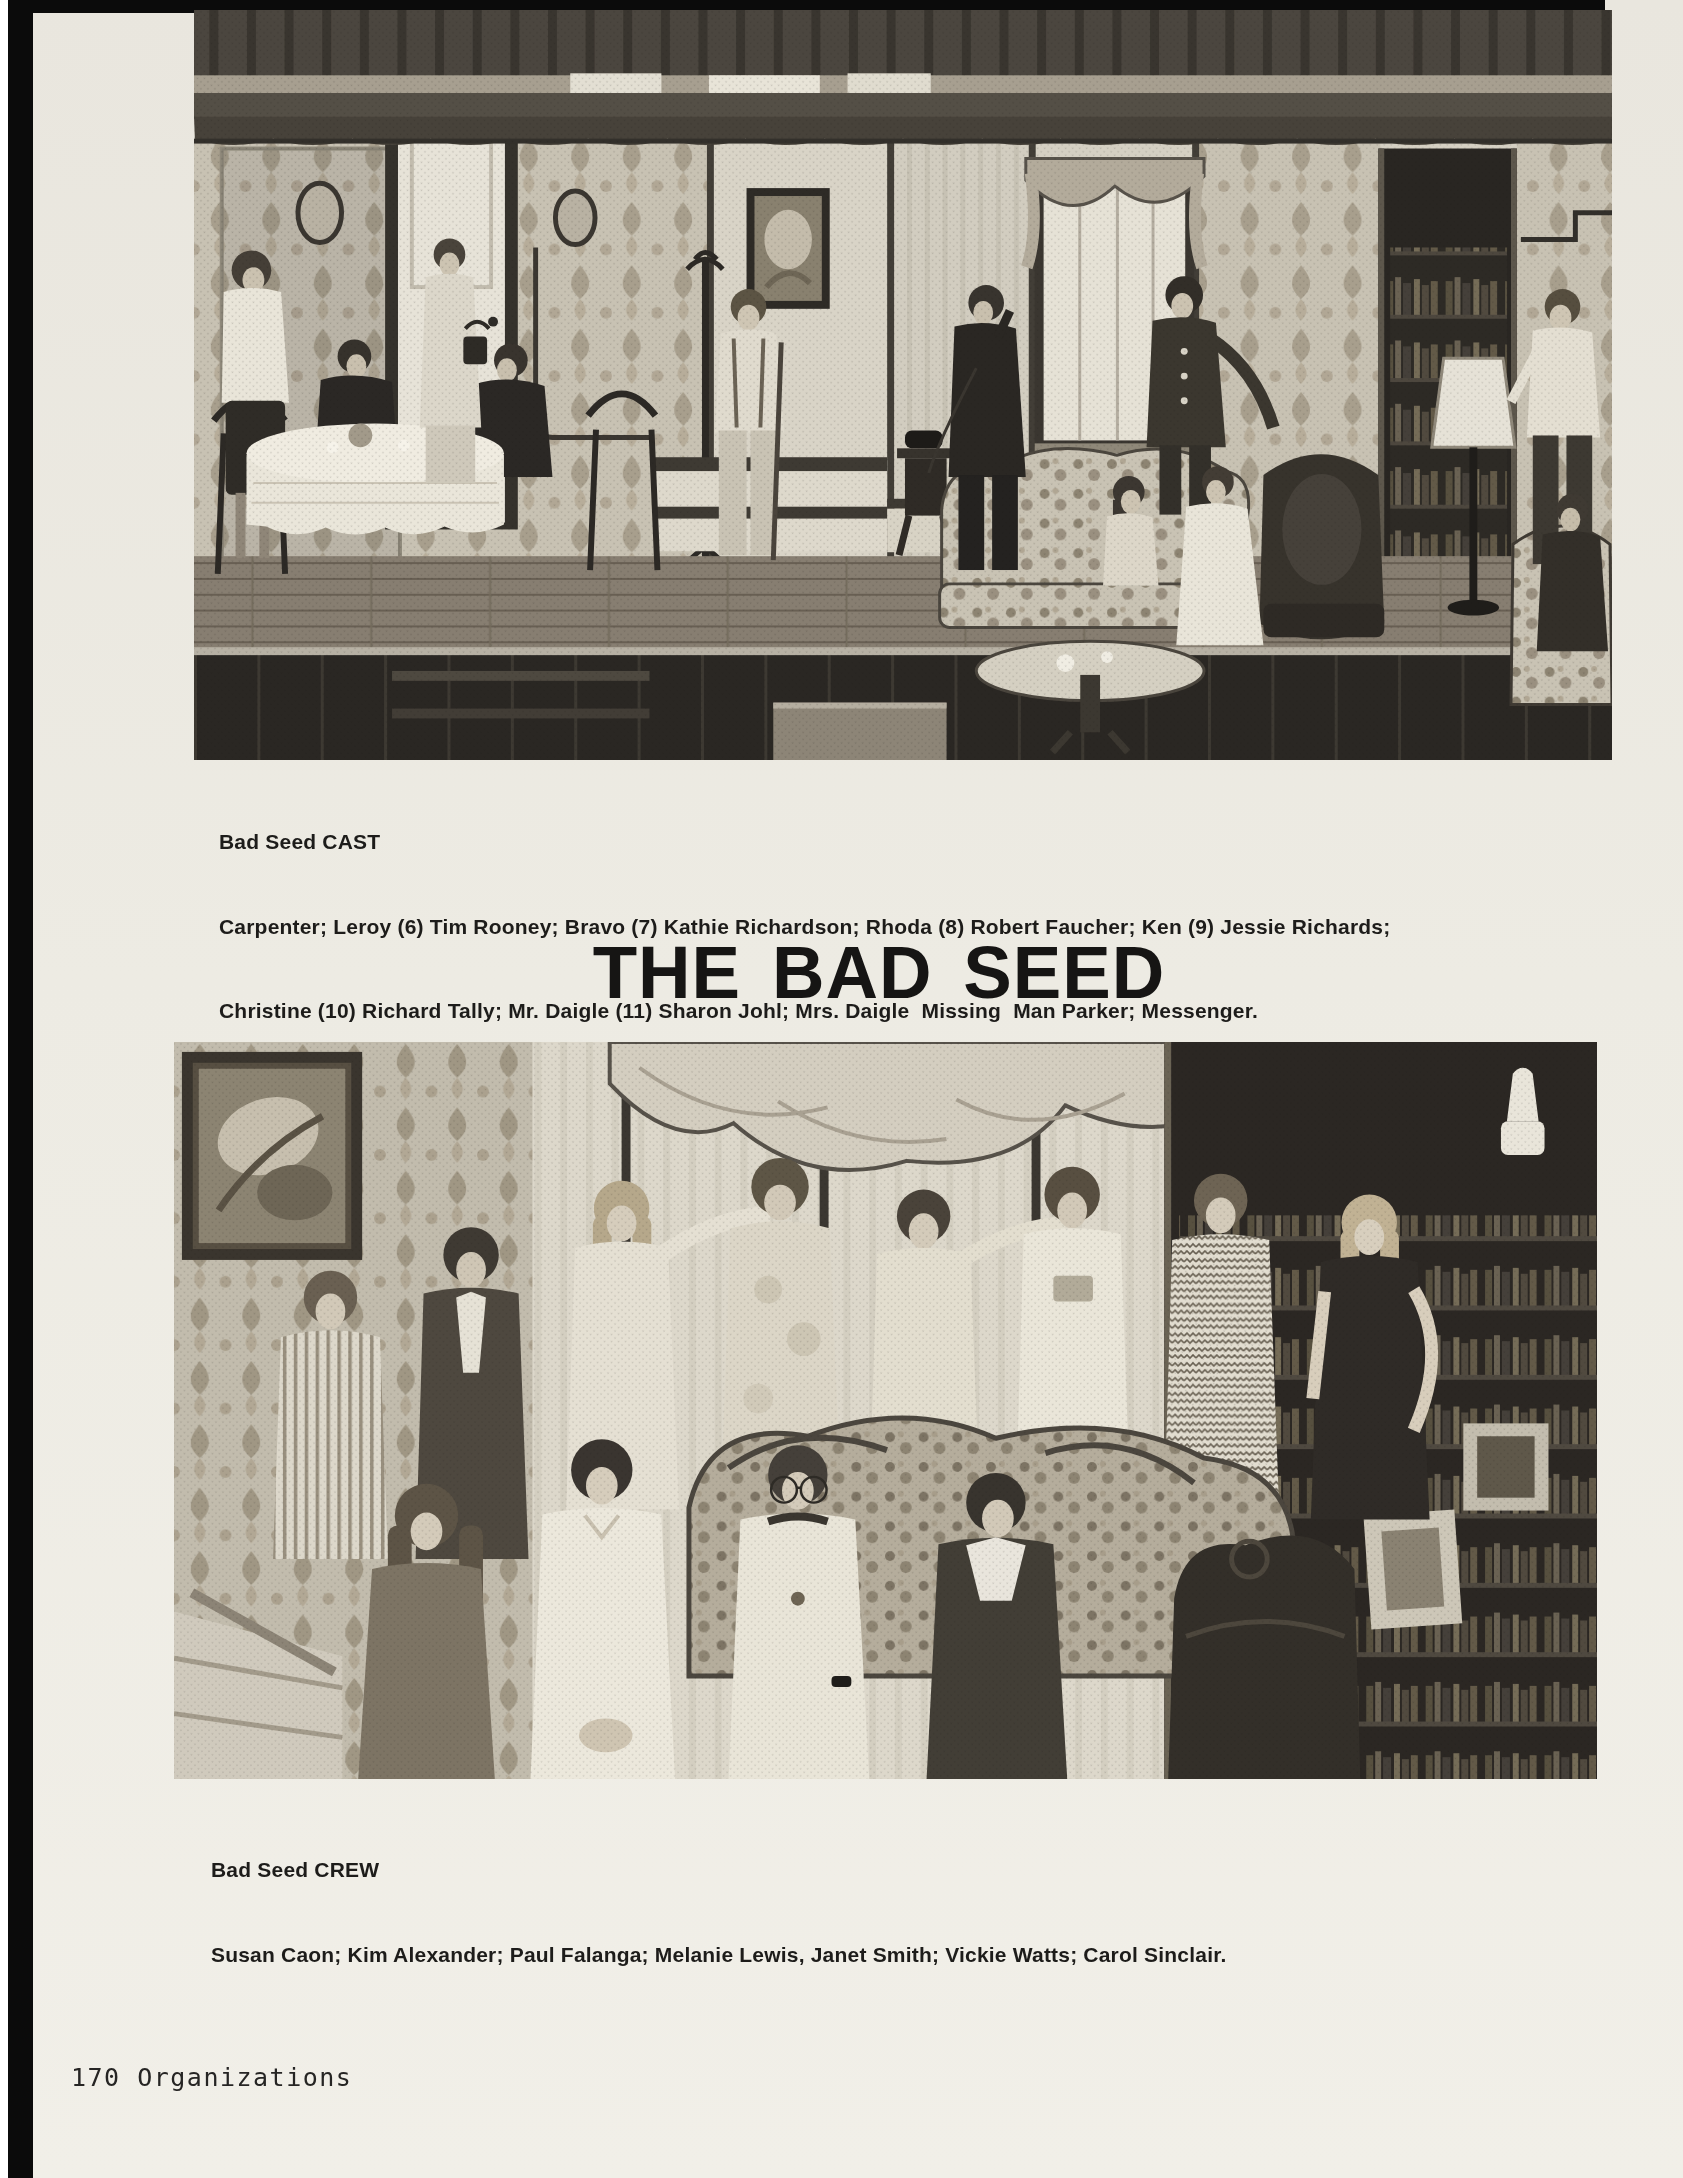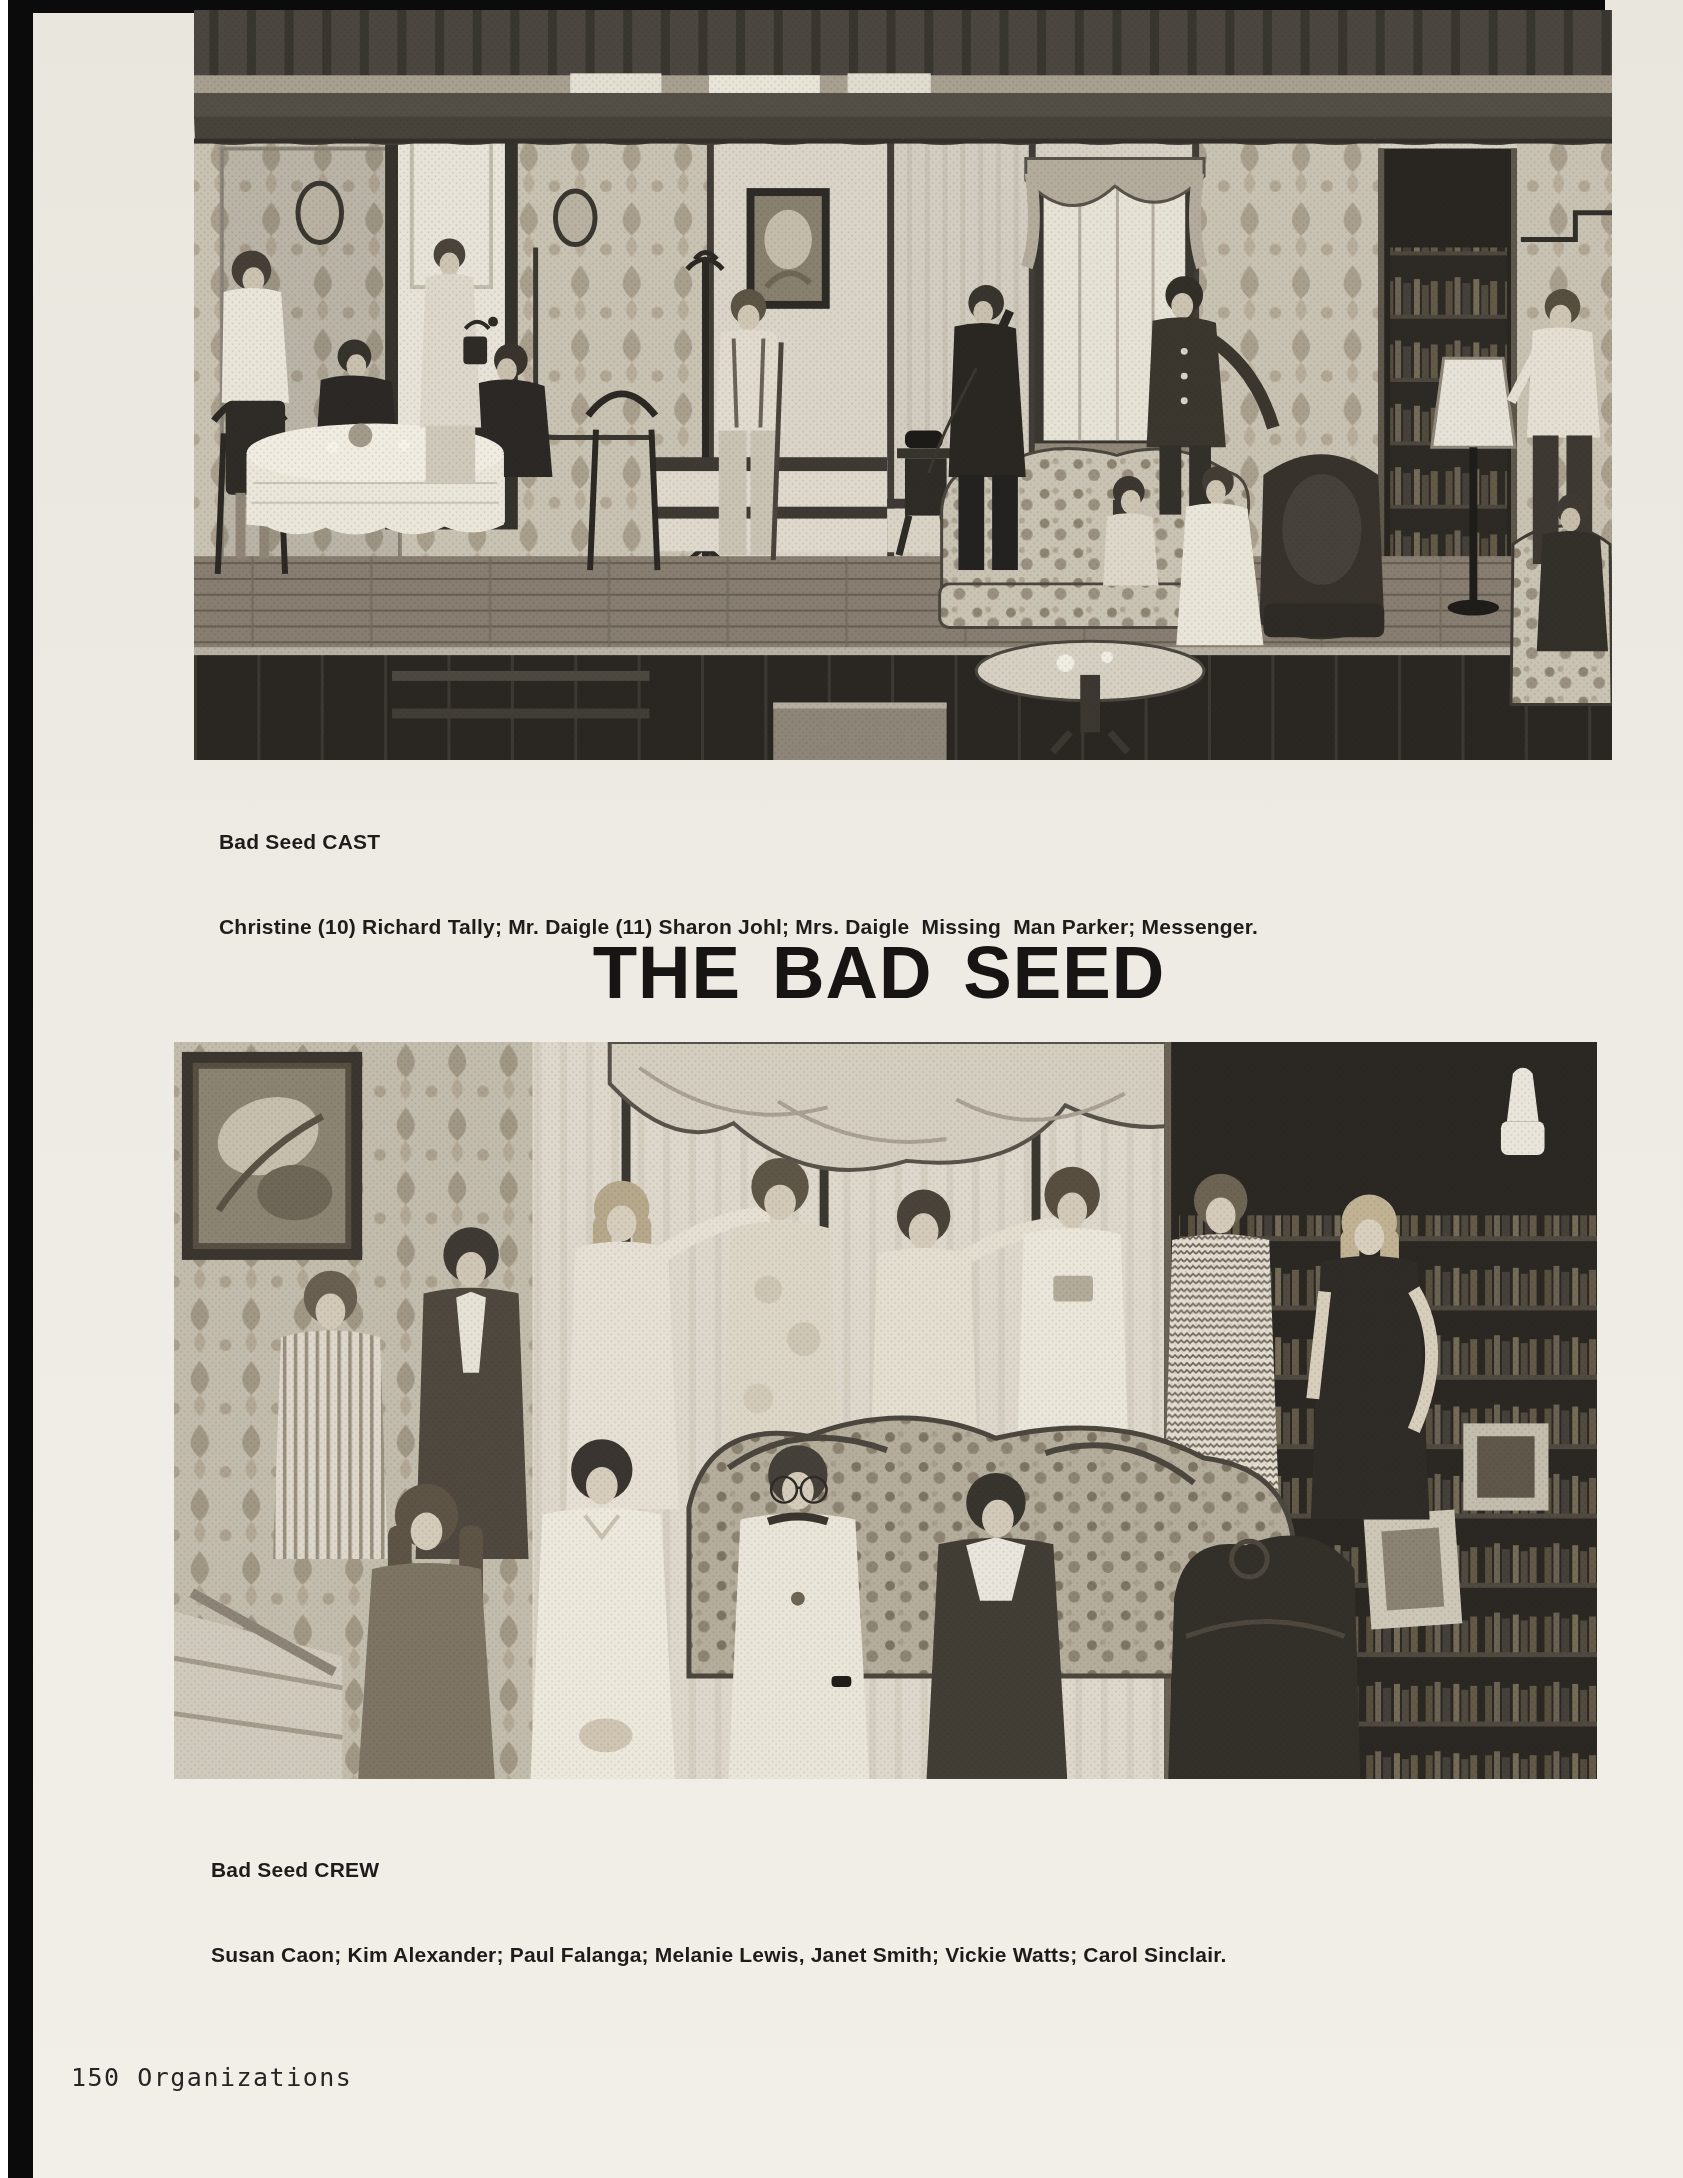--- a/index.html
+++ b/index.html
@@ -306,20 +306,21 @@
         <path d="M1362,530 Q1392,522 1420,532 L1428,648 L1356,648 Z" fill="#332f29"></path>
       </g>
     </g>
 
     <rect x="0" y="0" width="1432" height="758" fill="url(#dots1)" opacity=".15"></rect>
   </svg>
   </div>
 
   <div class="caption caption1">
     <div class="cap-head">Bad Seed CAST</div>
+    <div class="cap-line">Carpenter; Leroy (6) Tim Rooney; Bravo (7) Kathie Richardson; Rhoda (8) Robert Faucher; Ken (9) Jessie Richards;</div>
     <div class="cap-line">Christine (10) Richard Tally; Mr. Daigle (11) Sharon Johl; Mrs. Daigle  Missing  Man Parker; Messenger.</div>
   </div>
 
   <div class="page-title">THE BAD SEED</div>
 
   <div class="photo photo2">
   <svg viewBox="0 0 1437 744" preserveAspectRatio="none" role="img" aria-label="Bad Seed crew group photo: back row standing, front row seated on a floral sofa">
     <defs>
       <pattern id="dm2" width="52" height="64" patternUnits="userSpaceOnUse">
         <rect width="52" height="64" fill="#c2bcad"></rect>
@@ -505,16 +506,16 @@
 
     <rect x="0" y="0" width="1437" height="744" fill="url(#dots2)" opacity=".15"></rect>
   </svg>
   </div>
 
   <div class="caption caption2">
     <div class="cap-head">Bad Seed CREW</div>
     <div class="cap-line">Susan Caon; Kim Alexander; Paul Falanga; Melanie Lewis, Janet Smith; Vickie Watts; Carol Sinclair.</div>
   </div>
 
-  <div class="page-footer">150 Organizations</div>
+  <div class="page-footer">170 Organizations</div>
 
 </div>
 
 
 </body></html>

